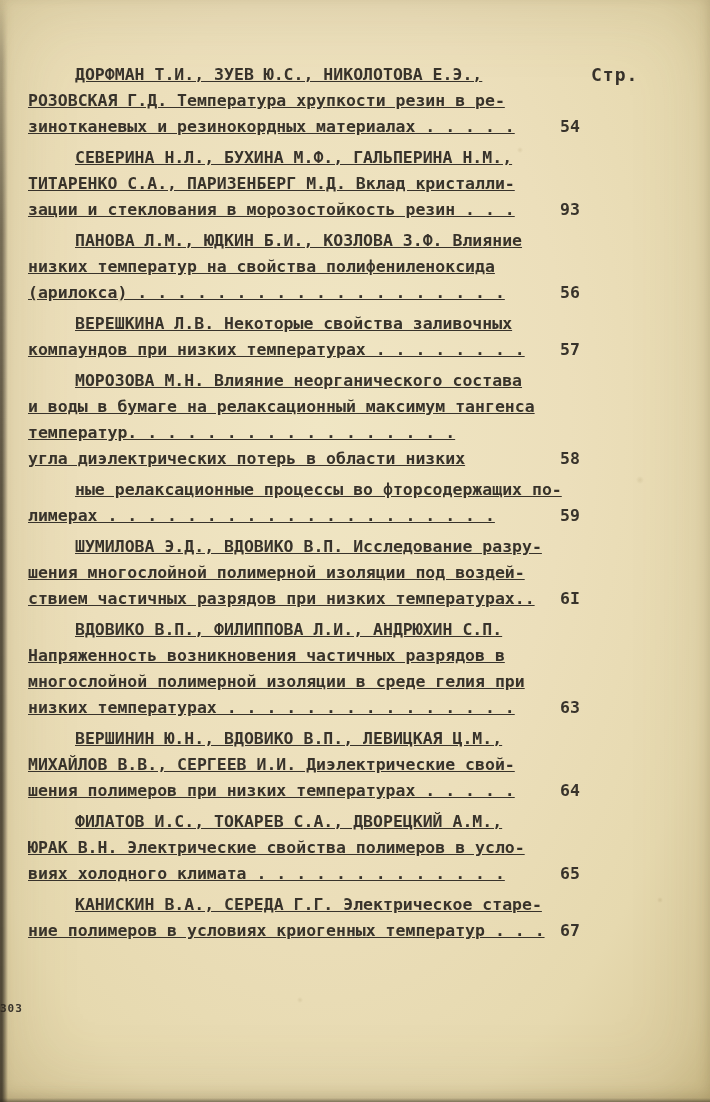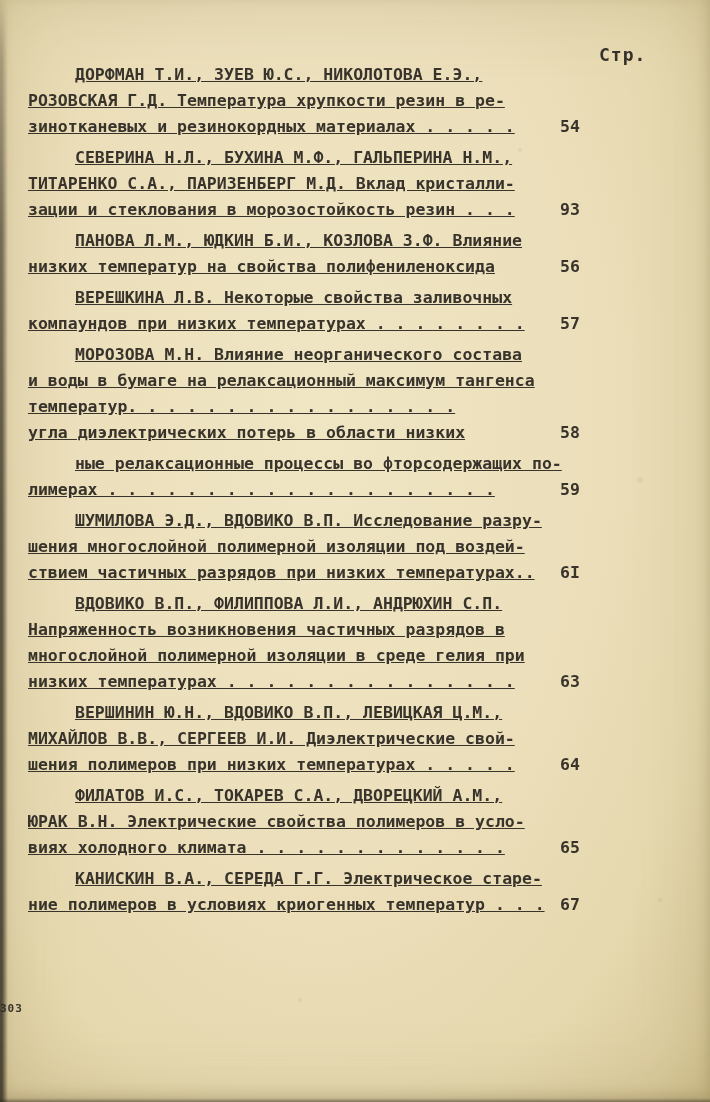--- a/index.html
+++ b/index.html
@@ -30,22 +30,22 @@
       linear-gradient(to bottom, rgba(45,39,30,0) 0px, rgba(45,39,30,.25) 60px,
         rgba(45,39,30,.55) 230px, rgba(45,39,30,.72) 520px, rgba(45,39,30,.78) 100%);
     -webkit-mask-image: linear-gradient(to right, #000 0, #000 2px, transparent 100%);
             mask-image: linear-gradient(to right, #000 0, #000 2px, transparent 100%);
   }
   .edge-bottom {
     position: absolute; left: 0; right: 0; bottom: 0; height: 4px;
     background: linear-gradient(to top, rgba(45,39,30,.45), rgba(45,39,30,0));
   }
   .header-label {
-    position: absolute; top: 44px; left: 591px;
-    font-size: 18px; font-weight: bold; color: #36312a; letter-spacing: 1px; margin-left: 8px;
+    position: absolute; top: 64px; left: 591px;
+    font-size: 18px; font-weight: bold; color: #36312a; letter-spacing: 1px;
   }
   .toc {
     position: absolute; top: 62px; left: 28px; width: 640px;
     color: #38332b; font-size: 16.5px; font-weight: bold; text-decoration: underline;
   }
   .entry { position: relative; margin-bottom: 5px; }
   .line  { height: 26px; line-height: 26px; white-space: nowrap; }
   .line:first-child { padding-left: 47px; }
   .pagenum {
     position: absolute; left: 532px; bottom: 0;
@@ -73,20 +73,21 @@
       </div>
       <div class="entry">
         <div class="line">СЕВЕРИНА Н.Л., БУХИНА М.Ф., ГАЛЬПЕРИНА Н.М.,</div>
         <div class="line">ТИТАРЕНКО С.А., ПАРИЗЕНБЕРГ М.Д.  Вклад кристалли-</div>
         <div class="line">зации и стеклования в морозостойкость резин . . .</div>
         <span class="pagenum">93</span>
       </div>
       <div class="entry">
         <div class="line">ПАНОВА Л.М., ЮДКИН Б.И., КОЗЛОВА З.Ф.  Влияние</div>
         <div class="line">низких температур на свойства полифениленоксида</div>
+        <div class="line">(арилокса) . . . . . . . . . . . . . . . . . . .</div>
         <span class="pagenum">56</span>
       </div>
       <div class="entry">
         <div class="line">ВЕРЕШКИНА Л.В.  Некоторые свойства заливочных</div>
         <div class="line">компаундов при низких температурах . . . . . . . .</div>
         <span class="pagenum">57</span>
       </div>
       <div class="entry">
         <div class="line">МОРОЗОВА М.Н.  Влияние неорганического состава</div>
         <div class="line">и воды в бумаге на релаксационный максимум тангенса</div>

